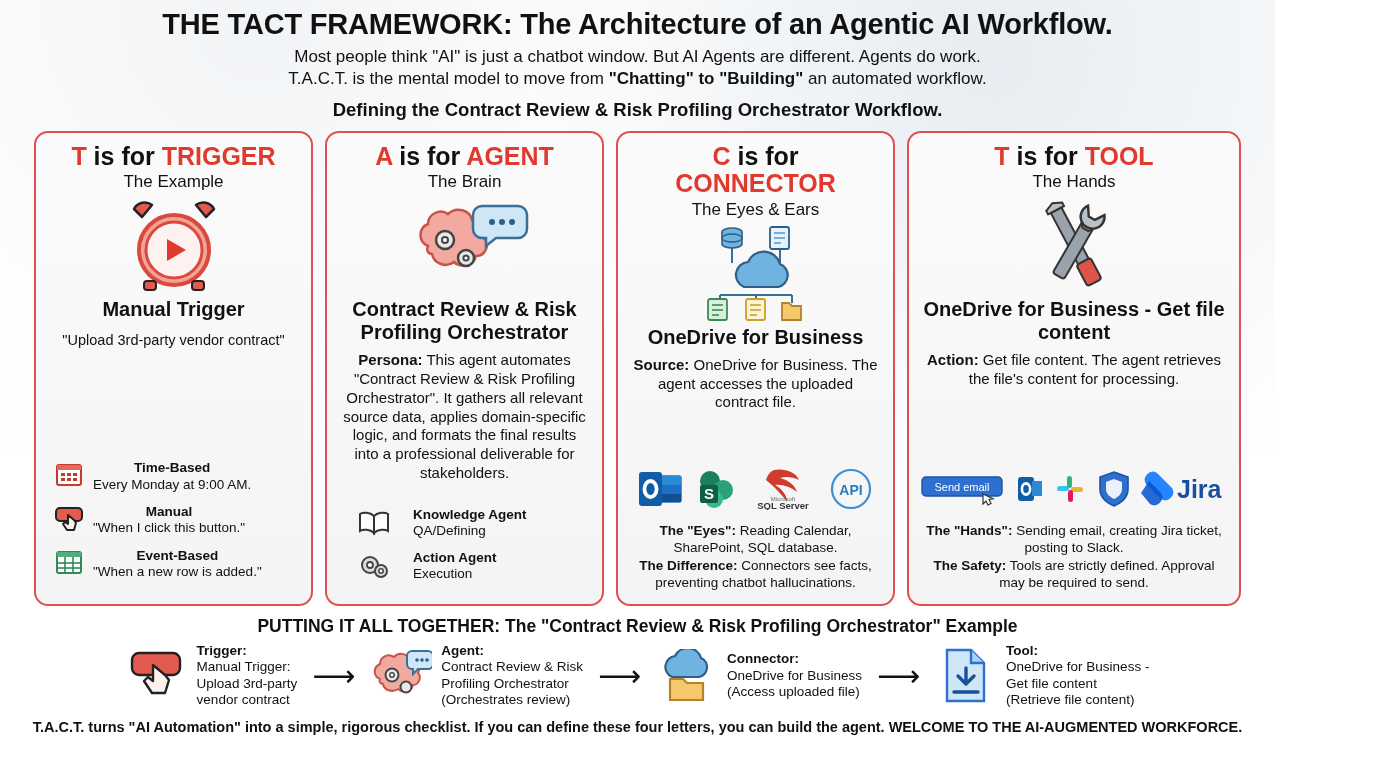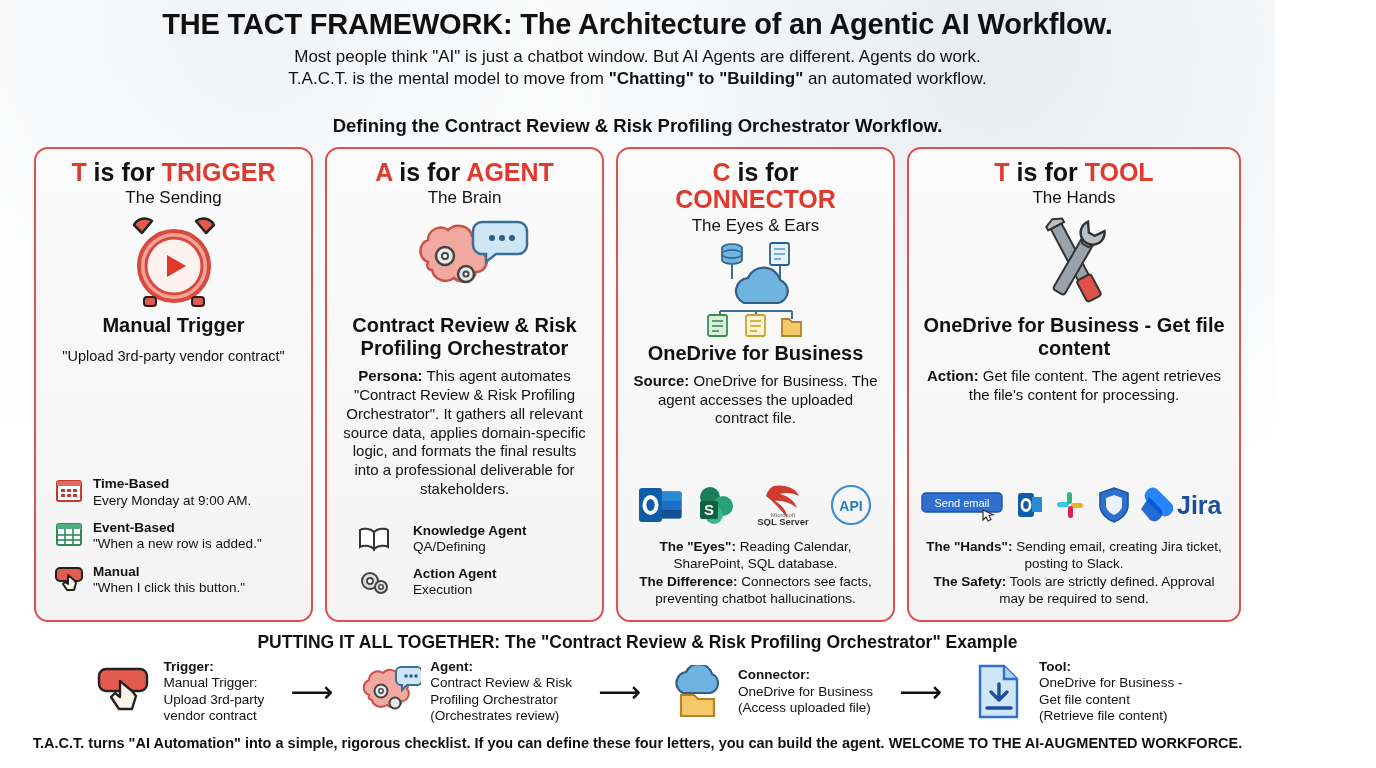--- a/index.html
+++ b/index.html
@@ -47,21 +47,21 @@
     font-size: 17px;
     line-height: 1.32;
     margin-top: 5px;
     color: #111;
   }
   .subtitle b { font-weight: bold; }
   .definer {
     text-align: center;
     font-size: 18.5px;
     font-weight: bold;
-    margin-top: 24px;
+    margin-top: 8px;
     color: #111;
   }
 
   
   .cards {
     display: flex;
     gap: 12px;
     padding: 10px 34px 0 34px;
     box-sizing: border-box;
   }
@@ -139,21 +139,21 @@
   }
   .list-row .li-ico {
     width: 30px;
     min-width: 30px;
     height: 28px;
     display: flex;
     align-items: center;
     justify-content: center;
   }
   .li-text { font-size: 13.5px; line-height: 1.22; }
-  .li-text .li-title { font-weight: bold; display: block; }
+  .li-text .li-title { font-weight: bold; display: block; text-align: center; }
 
   
   .agent-list { width: 100%; padding: 0 18px; box-sizing: border-box; margin-top: 4px; }
   .agent-row {
     display: flex; align-items: center; gap: 22px; margin-bottom: 10px;
   }
   .agent-row .li-ico { width: 34px; min-width: 34px; height: 30px; display:flex; align-items:center; justify-content:center; }
   .agent-row .li-text { font-size: 13.5px; line-height: 1.2; }
 
   
@@ -179,21 +179,21 @@
     text-align: center;
     font-size: 17.5px;
     font-weight: bold;
     margin-top: 10px;
     color: #111;
   }
   .flow {
     display: flex;
     align-items: center;
     justify-content: center;
-    gap: 20px;
+    gap: 9px;
     margin-top: 6px;
     padding: 0 30px;
   }
   .flow-step {
     display: flex;
     align-items: center;
     gap: 9px;
   }
   .flow-ico { width: 62px; height: 58px; display:flex; align-items:center; justify-content:center; }
   .flow-text { font-size: 13.5px; line-height: 1.22; }
@@ -222,21 +222,21 @@
       </div>
     </div>
     <div class="definer">Defining the Contract Review &amp; Risk Profiling Orchestrator Workflow.</div>
 
     <div class="cards">
 
       <div class="card">
         <div class="card-letterline">
           <span class="letter">T</span><span class="is"> is for </span><span class="word">TRIGGER</span>
         </div>
-        <div class="card-sub">The Sending</div>
+        <div class="card-sub">The Example</div>
         <div class="icon-wrap">
           <svg width="100" height="98" viewBox="0 0 100 98">
             <path d="M18 20 L10 12 a12 12 0 0 1 18 -4 Z" fill="#e35b4e" stroke="#222" stroke-width="2.5" stroke-linejoin="round"></path>
             <path d="M82 20 L90 12 a12 12 0 0 0 -18 -4 Z" fill="#e35b4e" stroke="#222" stroke-width="2.5" stroke-linejoin="round"></path>
             <circle cx="50" cy="53" r="35" fill="#f2a49a" stroke="#d94a3c" stroke-width="4"></circle>
             <circle cx="50" cy="53" r="28" fill="#fdf2f0" stroke="#d94a3c" stroke-width="3"></circle>
             <path d="M43 42 L62 53 L43 64 Z" fill="#e03a2f"></path>
             <rect x="20" y="84" width="12" height="9" rx="3" fill="#e35b4e" stroke="#222" stroke-width="2"></rect>
             <rect x="68" y="84" width="12" height="9" rx="3" fill="#e35b4e" stroke="#222" stroke-width="2"></rect>
           </svg>
@@ -260,46 +260,46 @@
                 </g>
               </svg>
             </div>
             <div class="li-text">
               <span class="li-title">Time-Based</span>
               <span>Every Monday at 9:00 AM.</span>
             </div>
           </div>
           <div class="list-row">
             <div class="li-ico">
+              <svg width="30" height="26" viewBox="0 0 30 26">
+                <rect x="2" y="3" width="26" height="13" rx="4" fill="#e35b4e" stroke="#222" stroke-width="2"></rect>
+                <path d="M14 10 v9 l-3 -2 -2 2 4 6 h7 l2 -7 -2 -3 z" fill="#fdf3ea" stroke="#222" stroke-width="2" stroke-linejoin="round"></path>
+              </svg>
+            </div>
+            <div class="li-text">
+              <span class="li-title">Manual</span>
+              <span>"When I click this button."</span>
+            </div>
+          </div>
+          <div class="list-row">
+            <div class="li-ico">
               <svg width="28" height="26" viewBox="0 0 28 26">
                 <rect x="2" y="3" width="24" height="21" rx="2" fill="#fff" stroke="#2e8b57" stroke-width="2"></rect>
                 <rect x="2" y="3" width="24" height="5" fill="#4fae7e"></rect>
                 <g stroke="#2e8b57" stroke-width="1.6">
                   <line x1="10" y1="8" x2="10" y2="24"></line>
                     <line x1="18" y1="8" x2="18" y2="24"></line>
                   <line x1="2" y1="14" x2="26" y2="14"></line>
                     <line x1="2" y1="19" x2="26" y2="19"></line>
                 </g>
               </svg>
             </div>
             <div class="li-text">
               <span class="li-title">Event-Based</span>
               <span>"When a new row is added."</span>
-            </div>
-          </div>
-          <div class="list-row">
-            <div class="li-ico">
-              <svg width="30" height="26" viewBox="0 0 30 26">
-                <rect x="2" y="3" width="26" height="13" rx="4" fill="#e35b4e" stroke="#222" stroke-width="2"></rect>
-                <path d="M14 10 v9 l-3 -2 -2 2 4 6 h7 l2 -7 -2 -3 z" fill="#fdf3ea" stroke="#222" stroke-width="2" stroke-linejoin="round"></path>
-              </svg>
-            </div>
-            <div class="li-text">
-              <span class="li-title">Manual</span>
-              <span>"When I click this button."</span>
             </div>
           </div>
         </div>
       </div>
 
       <div class="card">
         <div class="card-letterline">
           <span class="letter">A</span><span class="is"> is for </span><span class="word">AGENT</span>
         </div>
         <div class="card-sub">The Brain</div>

